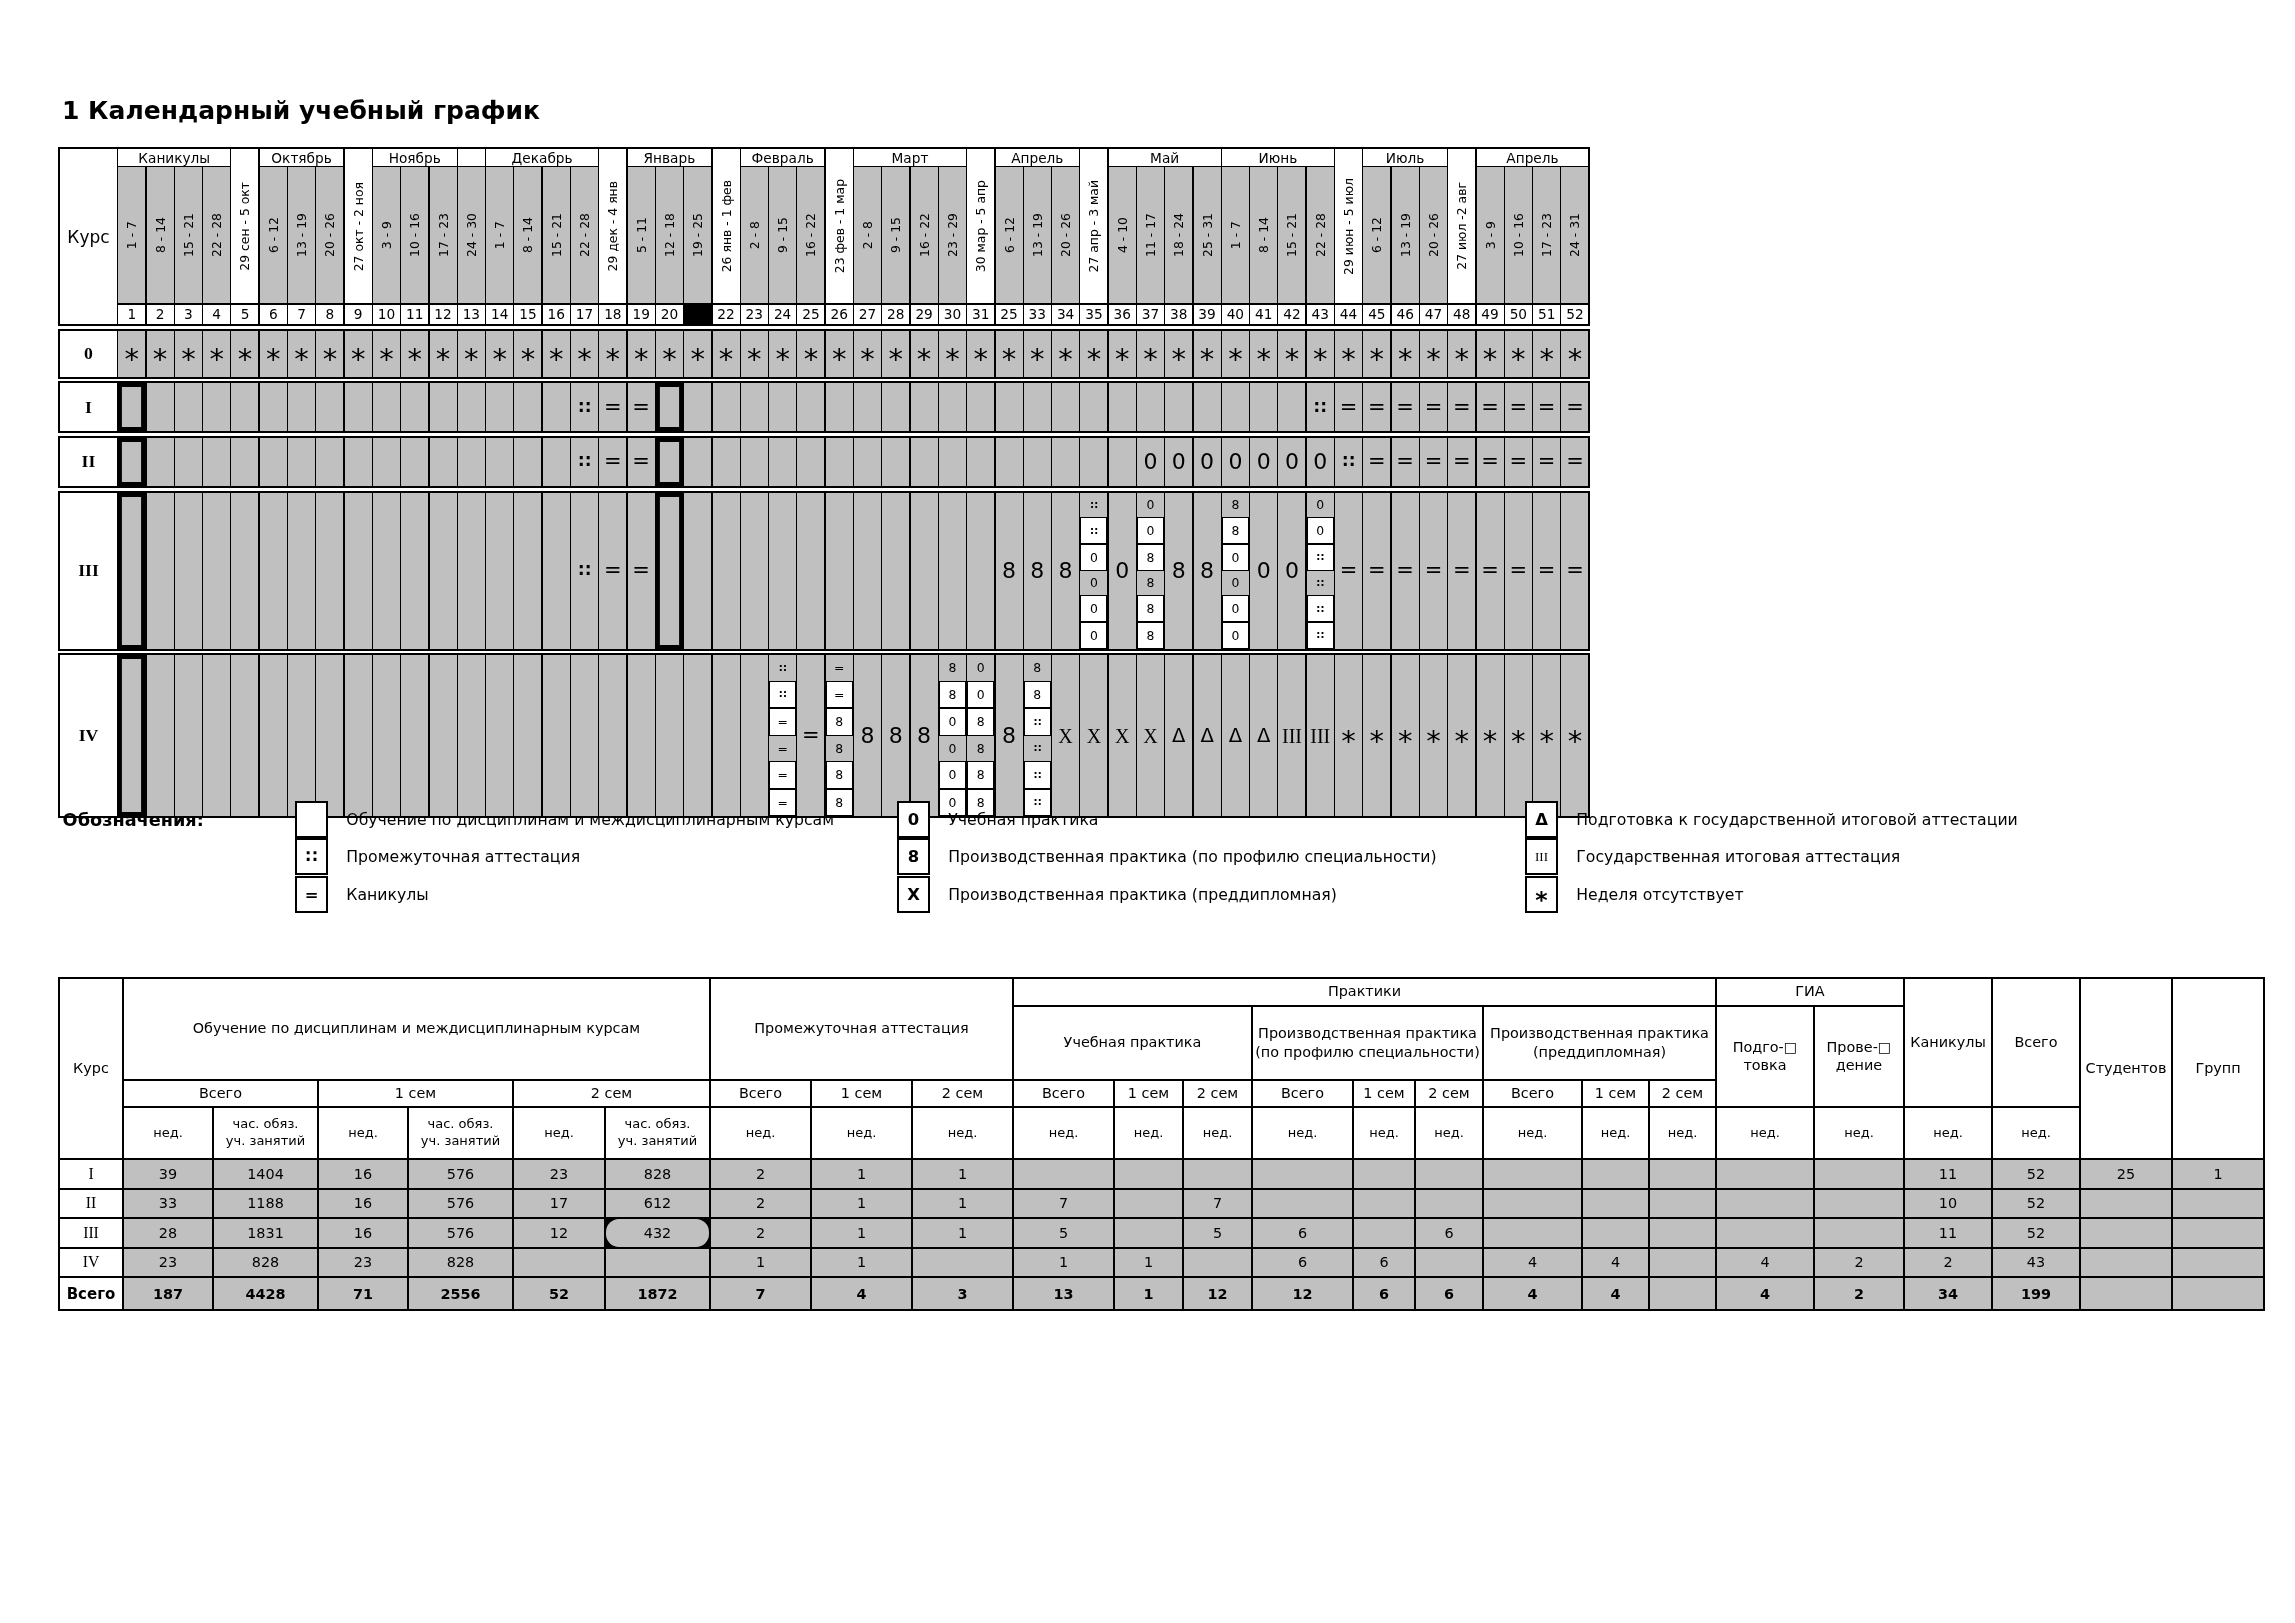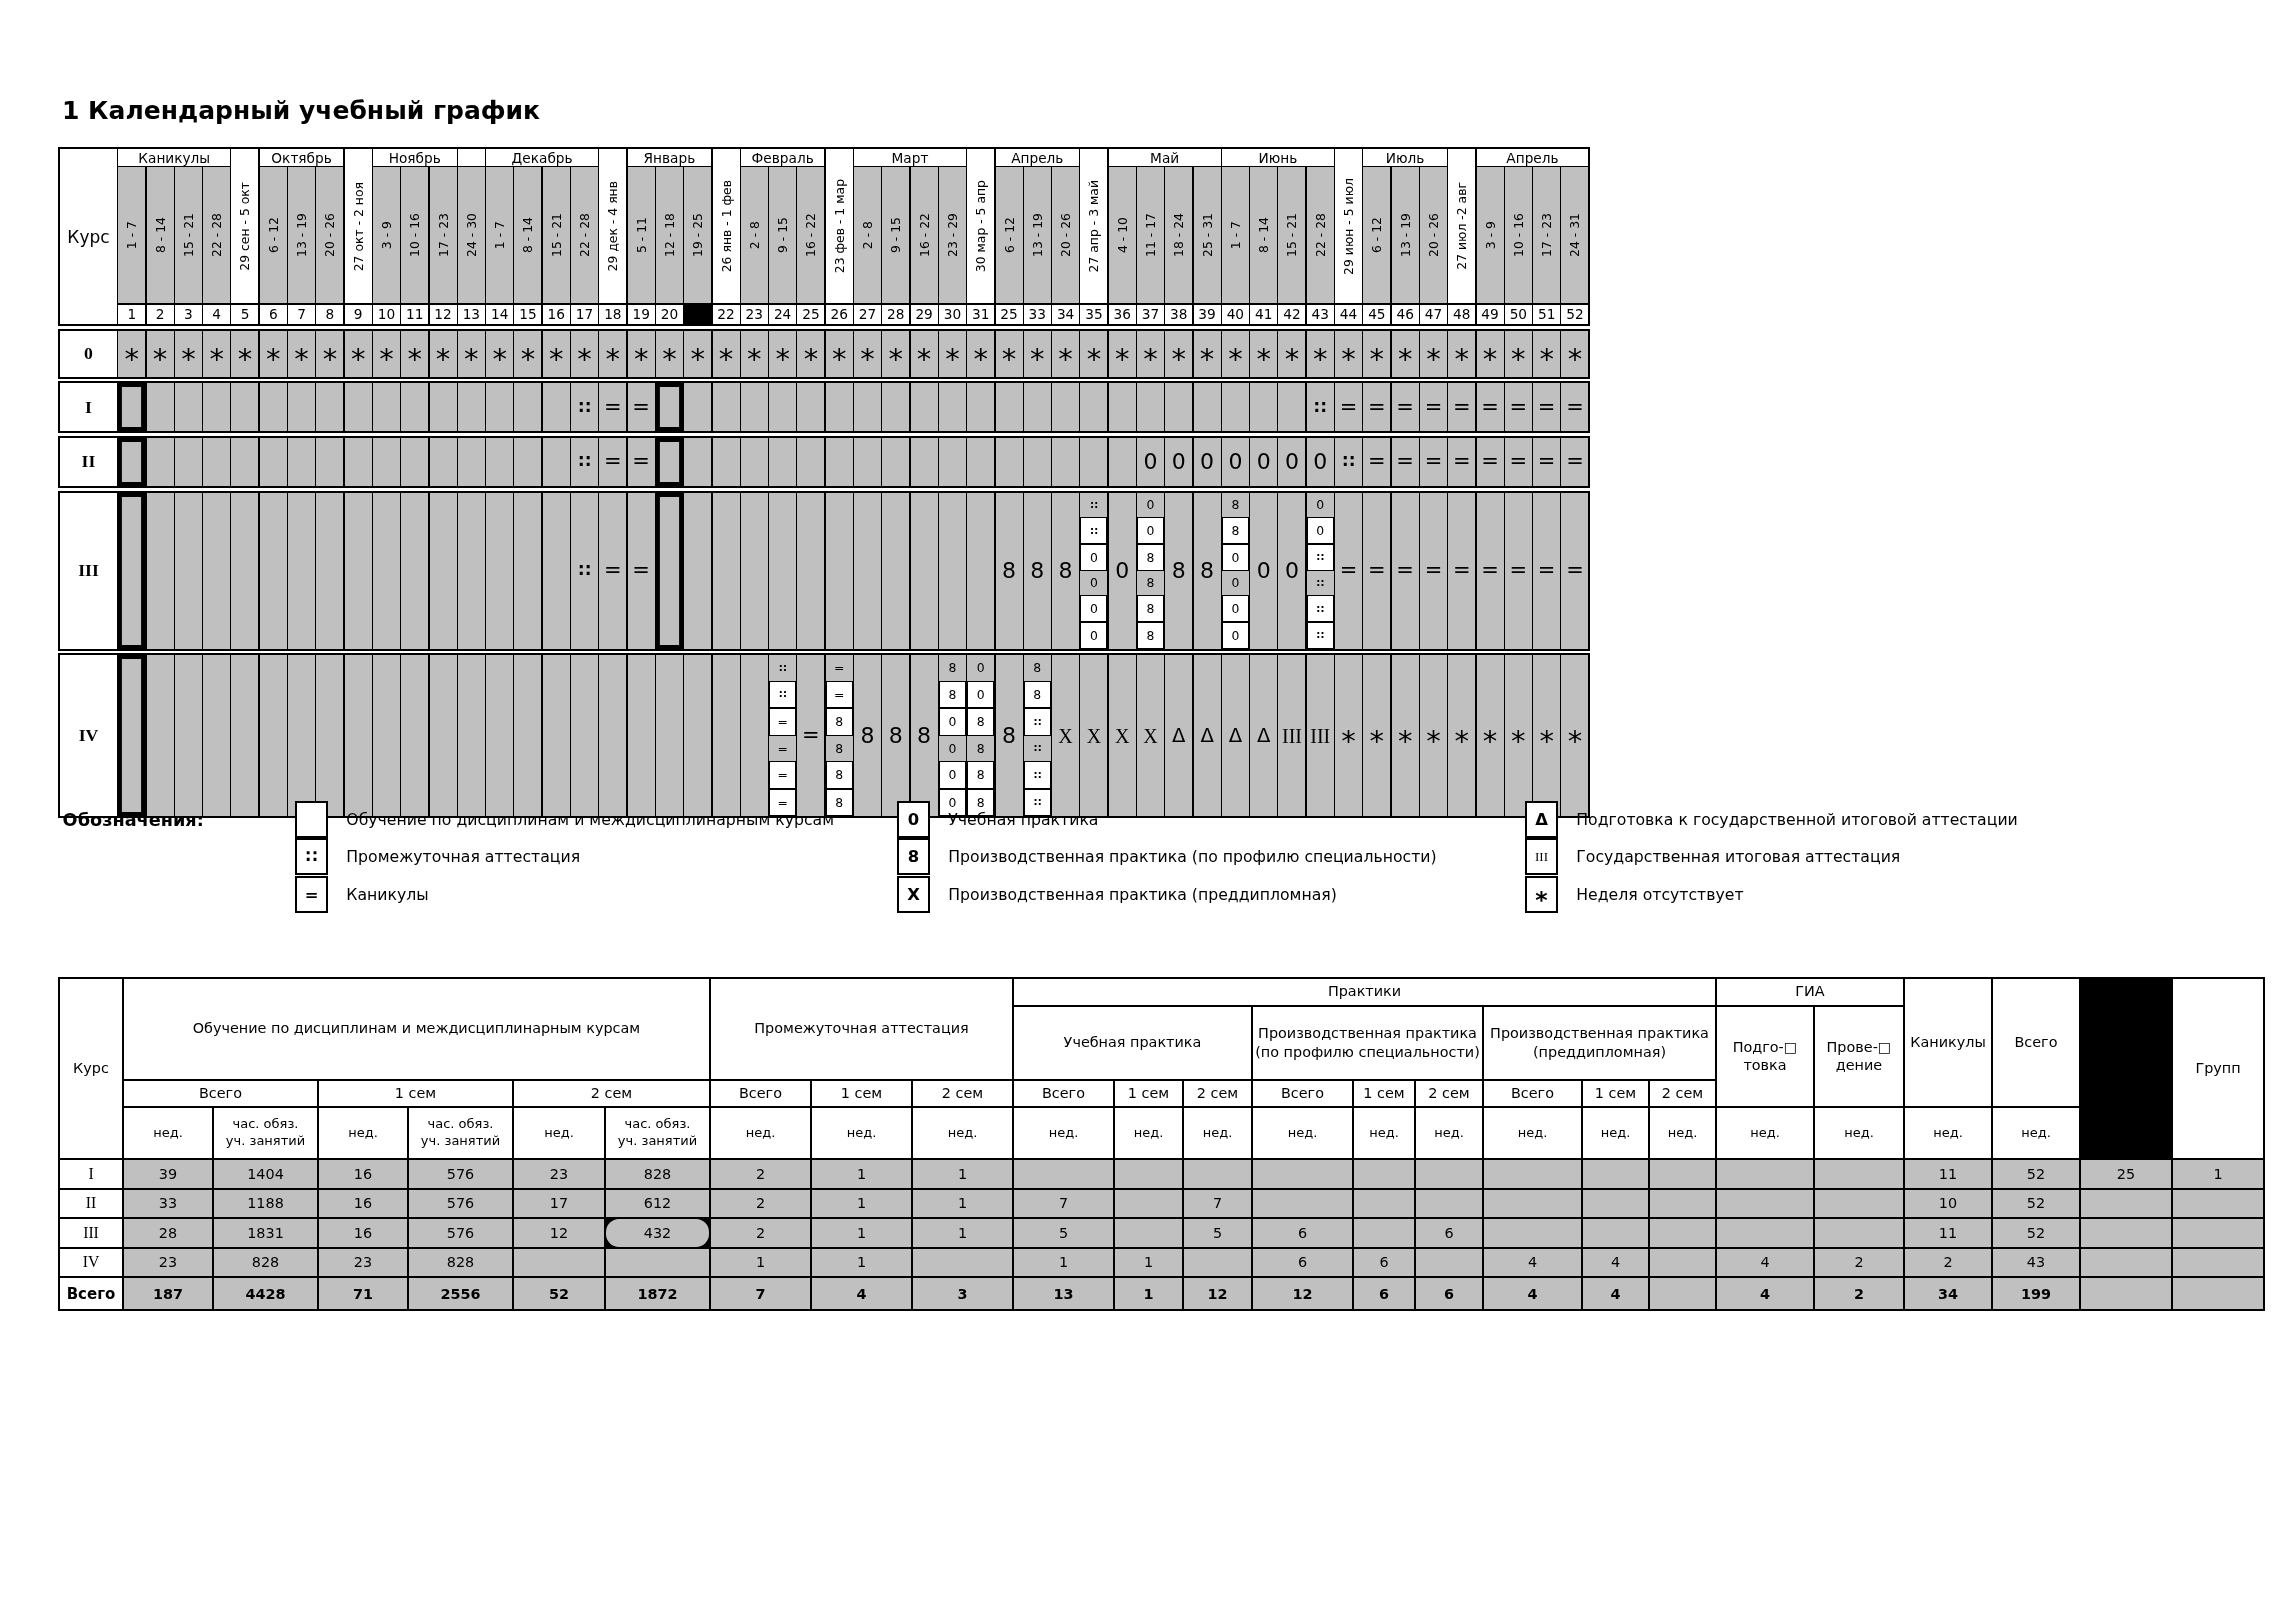--- a/index.html
+++ b/index.html
@@ -933,20 +933,21 @@
       <div class="hc" style="grid-area: 1 / 20 / auto / span 2;">ГИА</div>
       <div class="hc" style="grid-area: 2 / 11 / auto / span 3;">Учебная практика</div>
       <div class="hc" style="grid-area: 2 / 14 / auto / span 3;">Производственная практика (по профилю специальности)</div>
       <div class="hc" style="grid-area: 2 / 17 / auto / span 3;">Производственная практика (преддипломная)</div>
       <div class="hc" style="grid-area: 2 / 20 / span 2;">Подго-□
 товка</div>
       <div class="hc" style="grid-area: 2 / 21 / span 2;">Прове-□
 дение</div>
       <div class="hc" style="grid-area: 1 / 22 / span 3;">Каникулы</div>
       <div class="hc" style="grid-area: 1 / 23 / span 3;">Всего</div>
+      <div class="hc" style="grid-area: 1 / 24 / span 4;">Студентов</div>
       <div class="hc" style="grid-area: 1 / 25 / span 4;">Групп</div>
       <div class="hc" style="grid-area: 3 / 2 / auto / span 2;">Всего</div>
       <div class="hc" style="grid-area: 3 / 4 / auto / span 2;">1 сем</div>
       <div class="hc" style="grid-area: 3 / 6 / auto / span 2;">2 сем</div>
       <div class="hc" style="grid-area: 3 / 8;">Всего</div>
       <div class="hc" style="grid-area: 3 / 9;">1 сем</div>
       <div class="hc" style="grid-area: 3 / 10;">2 сем</div>
       <div class="hc" style="grid-area: 3 / 11;">Всего</div>
       <div class="hc" style="grid-area: 3 / 12;">1 сем</div>
       <div class="hc" style="grid-area: 3 / 13;">2 сем</div>

